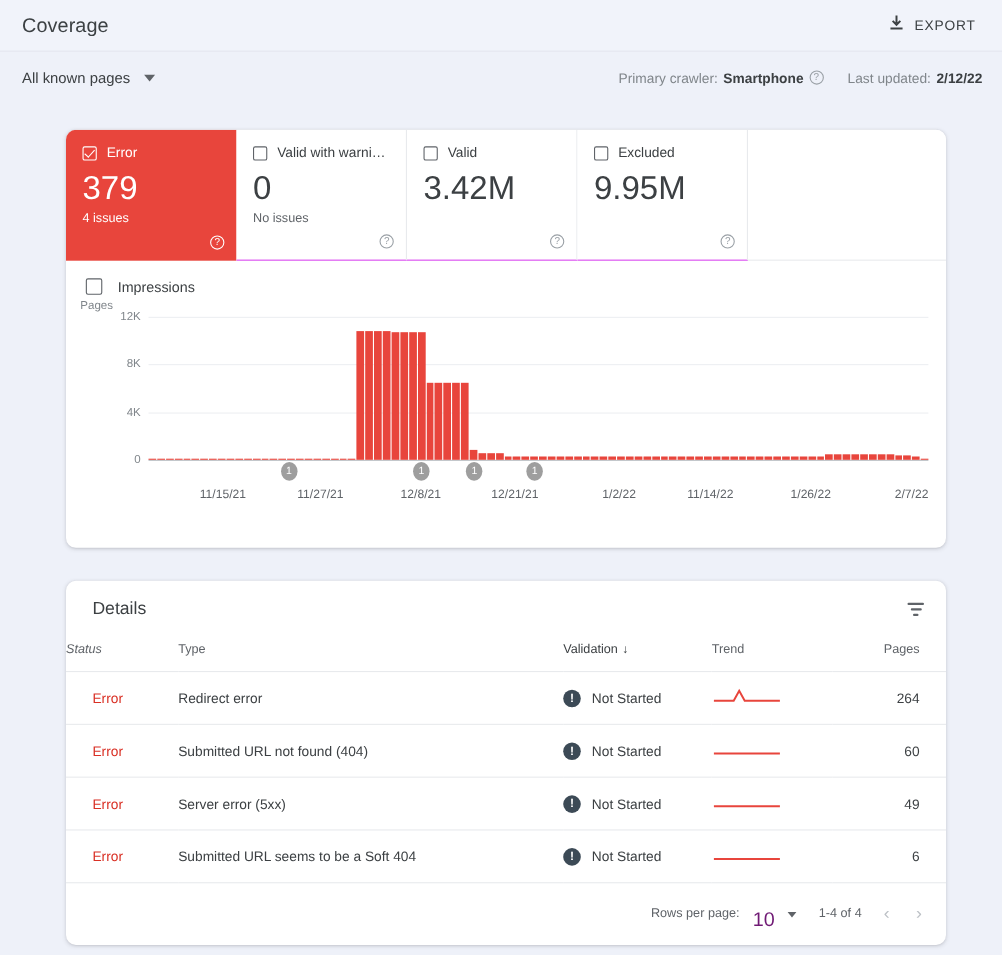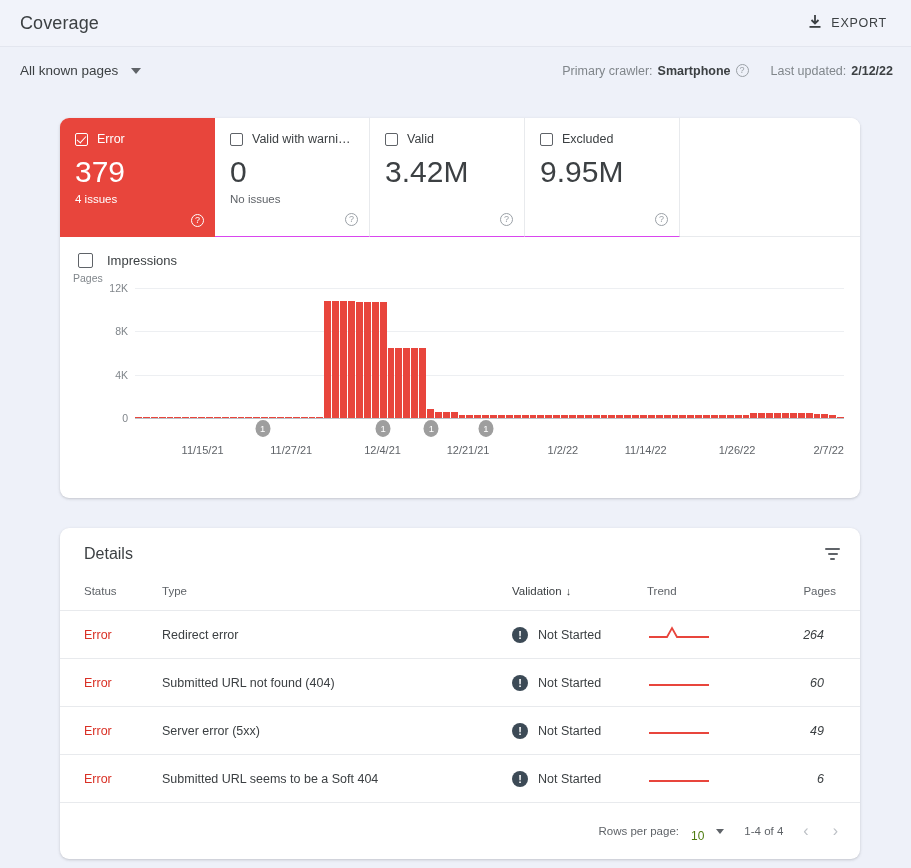--- a/index.html
+++ b/index.html
@@ -272,37 +272,37 @@
   table { width: 100%; border-collapse: collapse; }
   th {
     font-size: 11.5px;
     font-weight: 400;
     color: #5f6368;
     text-align: left;
     padding: 6px 0 13px 0;
     border-bottom: 1px solid #e8eaed;
   }
   th.num, td.num { text-align: right; }
-  th.c-status { padding-left: 24px; width: 102px; }
+  th.c-status { width: 102px; font-style: italic; }
   th.c-type   { width: 350px; }
   th.c-valid  { width: 135px; }
   th.c-trend  { width: 110px; margin-left: 40px; }
   th.c-pages  { padding-right: 24px; }
   th.sorted { color: #3c4043; }
   .sort-arrow { font-size: 11px; margin-left: 4px; }
 
   td {
     padding: 14px 0;
     border-bottom: 1px solid #e8eaed;
     font-size: 12.5px;
     color: #3c4043;
     vertical-align: middle;
   }
   td.c-status { padding-left: 24px; color: #d93025; }
-  td.c-pages { padding-right: 36px; color: #3c4043; font-style: italic; }
+  td.c-pages { padding-right: 24px; color: #3c4043; }
   .valid-cell { display: flex; align-items: center; gap: 10px; }
   .excl-icon {
     width: 16px; height: 16px;
     background: #3c4a56;
     border-radius: 50%;
     color: #fff;
     font-size: 11px;
     font-weight: 700;
     line-height: 16px;
     text-align: center;
@@ -313,21 +313,21 @@
     height: 56px;
     display: flex;
     align-items: center;
     justify-content: flex-end;
     gap: 20px;
     padding-right: 22px;
     font-size: 11.5px;
     color: #5f6368;
   }
   .rpp { display: flex; align-items: center; gap: 12px; }
-  .rpp-val { color: #4d7c0f; font-size: 12px; margin-top: 10px; }
+  .rpp-val { color: #701a75; font-size: 18px; margin-top: 10px; }
   .caret-sm {
     width: 0; height: 0;
     border-left: 4.5px solid transparent;
     border-right: 4.5px solid transparent;
     border-top: 5px solid #5f6368;
     cursor: pointer;
   }
   .pager { display: flex; align-items: center; gap: 24px; }
   .pg-btn {
     font-size: 16px;
@@ -534,21 +534,21 @@
       </div>
     <div class="markers" id="markers">
         <div class="marker" style="left: 18%;">1</div>
         <div class="marker" style="left: 35%;">1</div>
         <div class="marker" style="left: 41.8%;">1</div>
         <div class="marker" style="left: 49.5%;">1</div>
       </div>
     <div class="xaxis" id="xaxis">
         <div class="xtick">11/15/21</div>
         <div class="xtick">11/27/21</div>
-        <div class="xtick">12/4/21</div>
+        <div class="xtick">12/8/21</div>
         <div class="xtick">12/21/21</div>
         <div class="xtick">1/2/22</div>
         <div class="xtick">11/14/22</div>
         <div class="xtick">1/26/22</div>
         <div class="xtick">2/7/22</div>
       </div>
   </div>
 </div>
 
 <div class="details-card">

